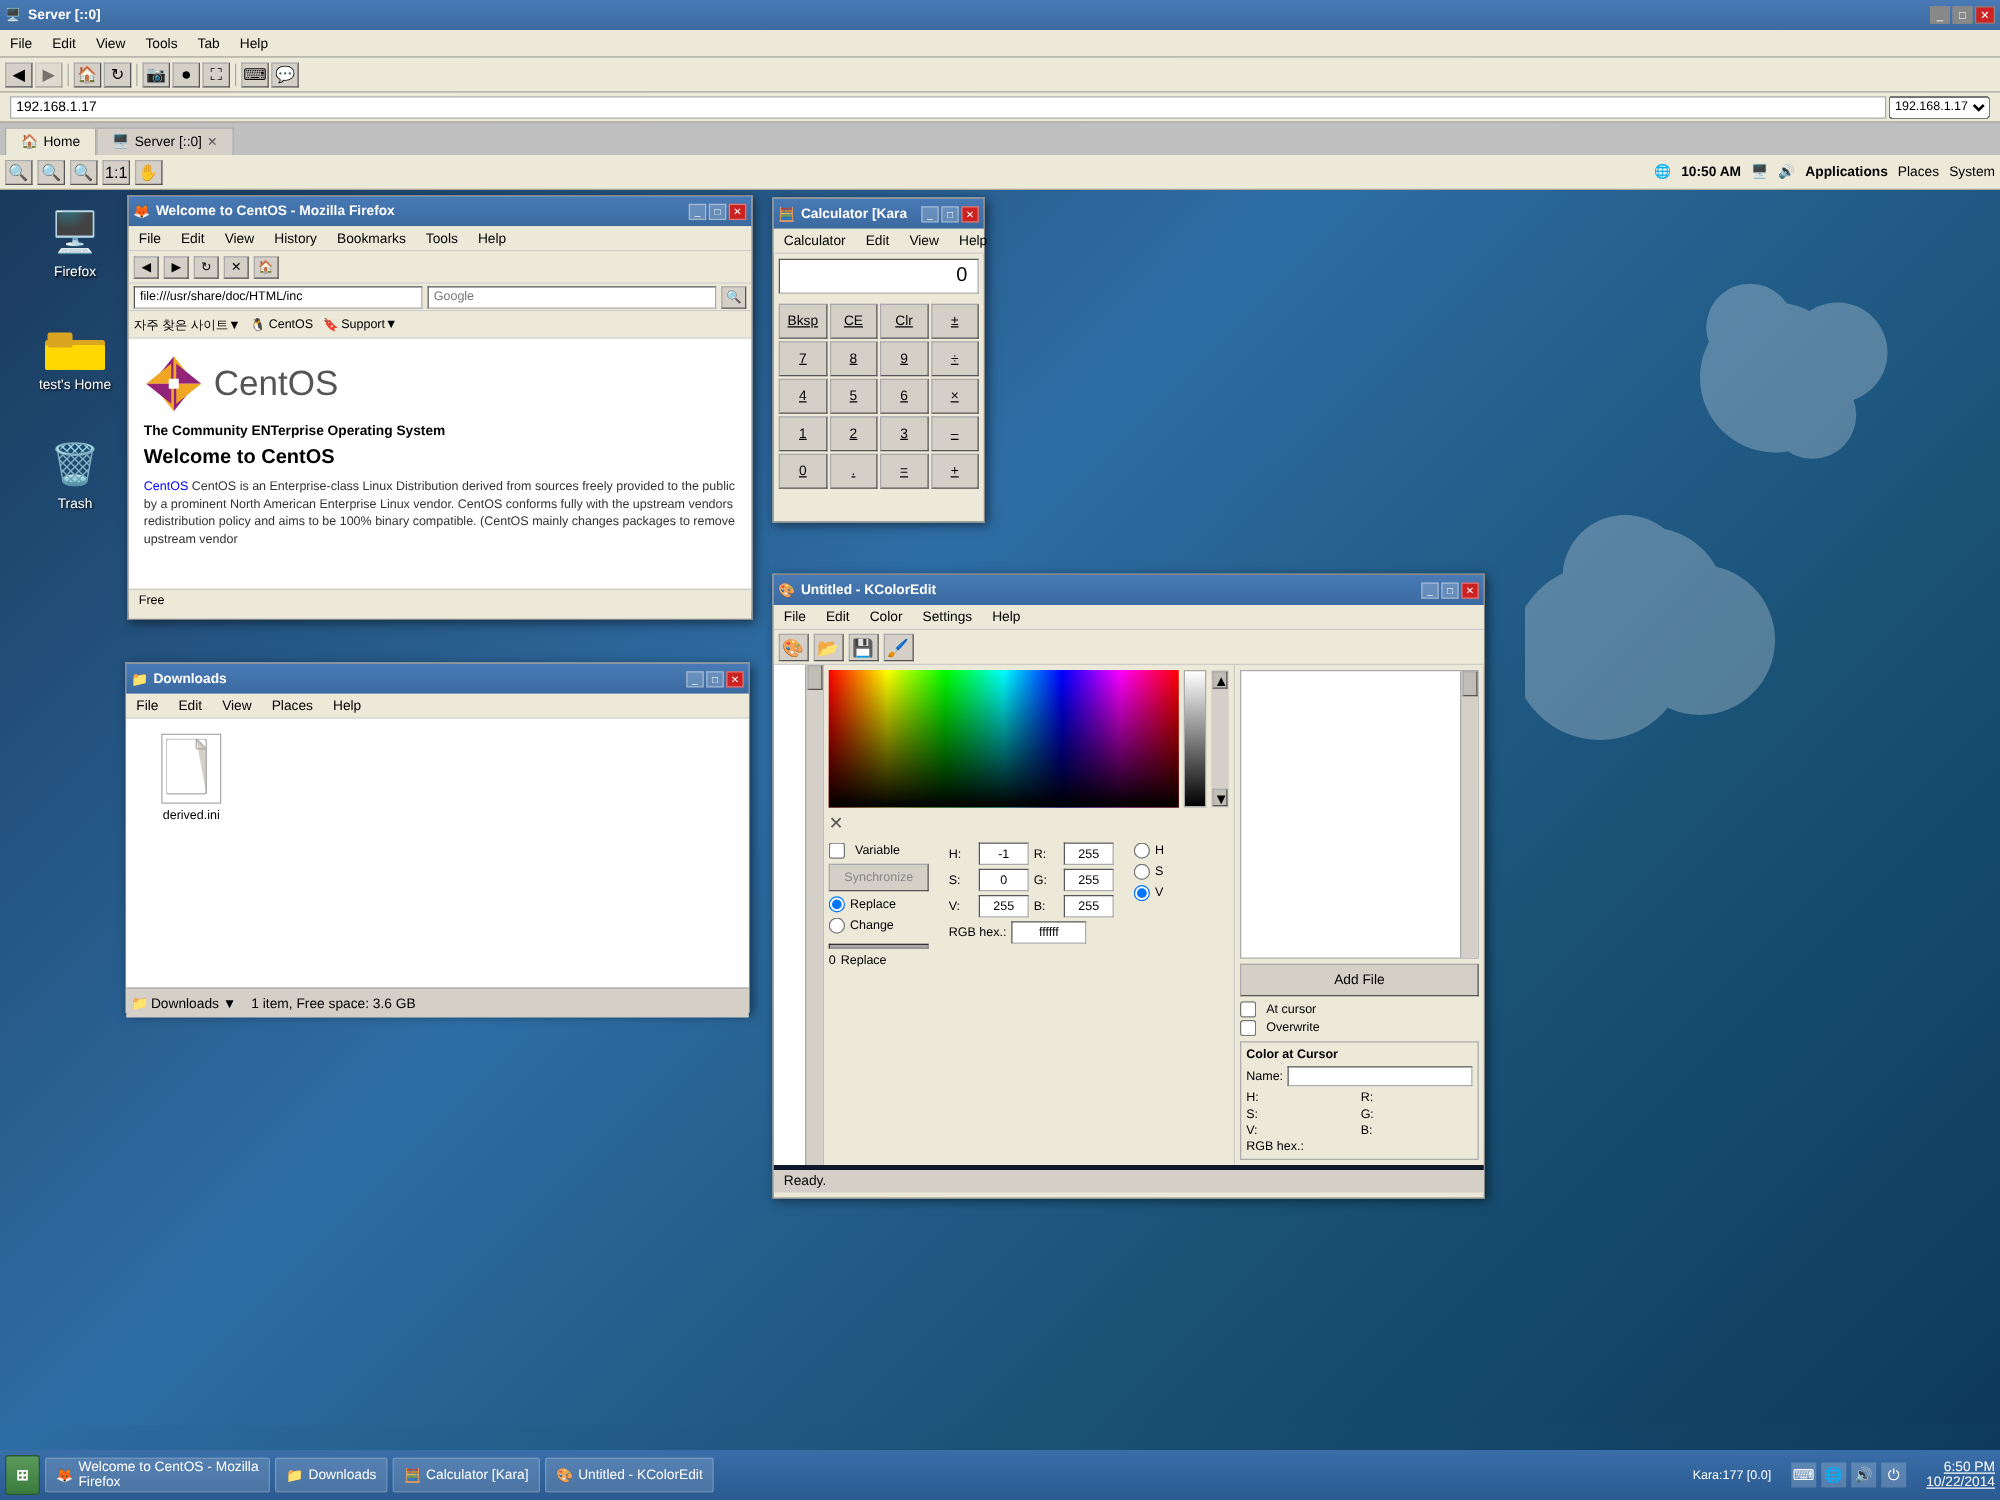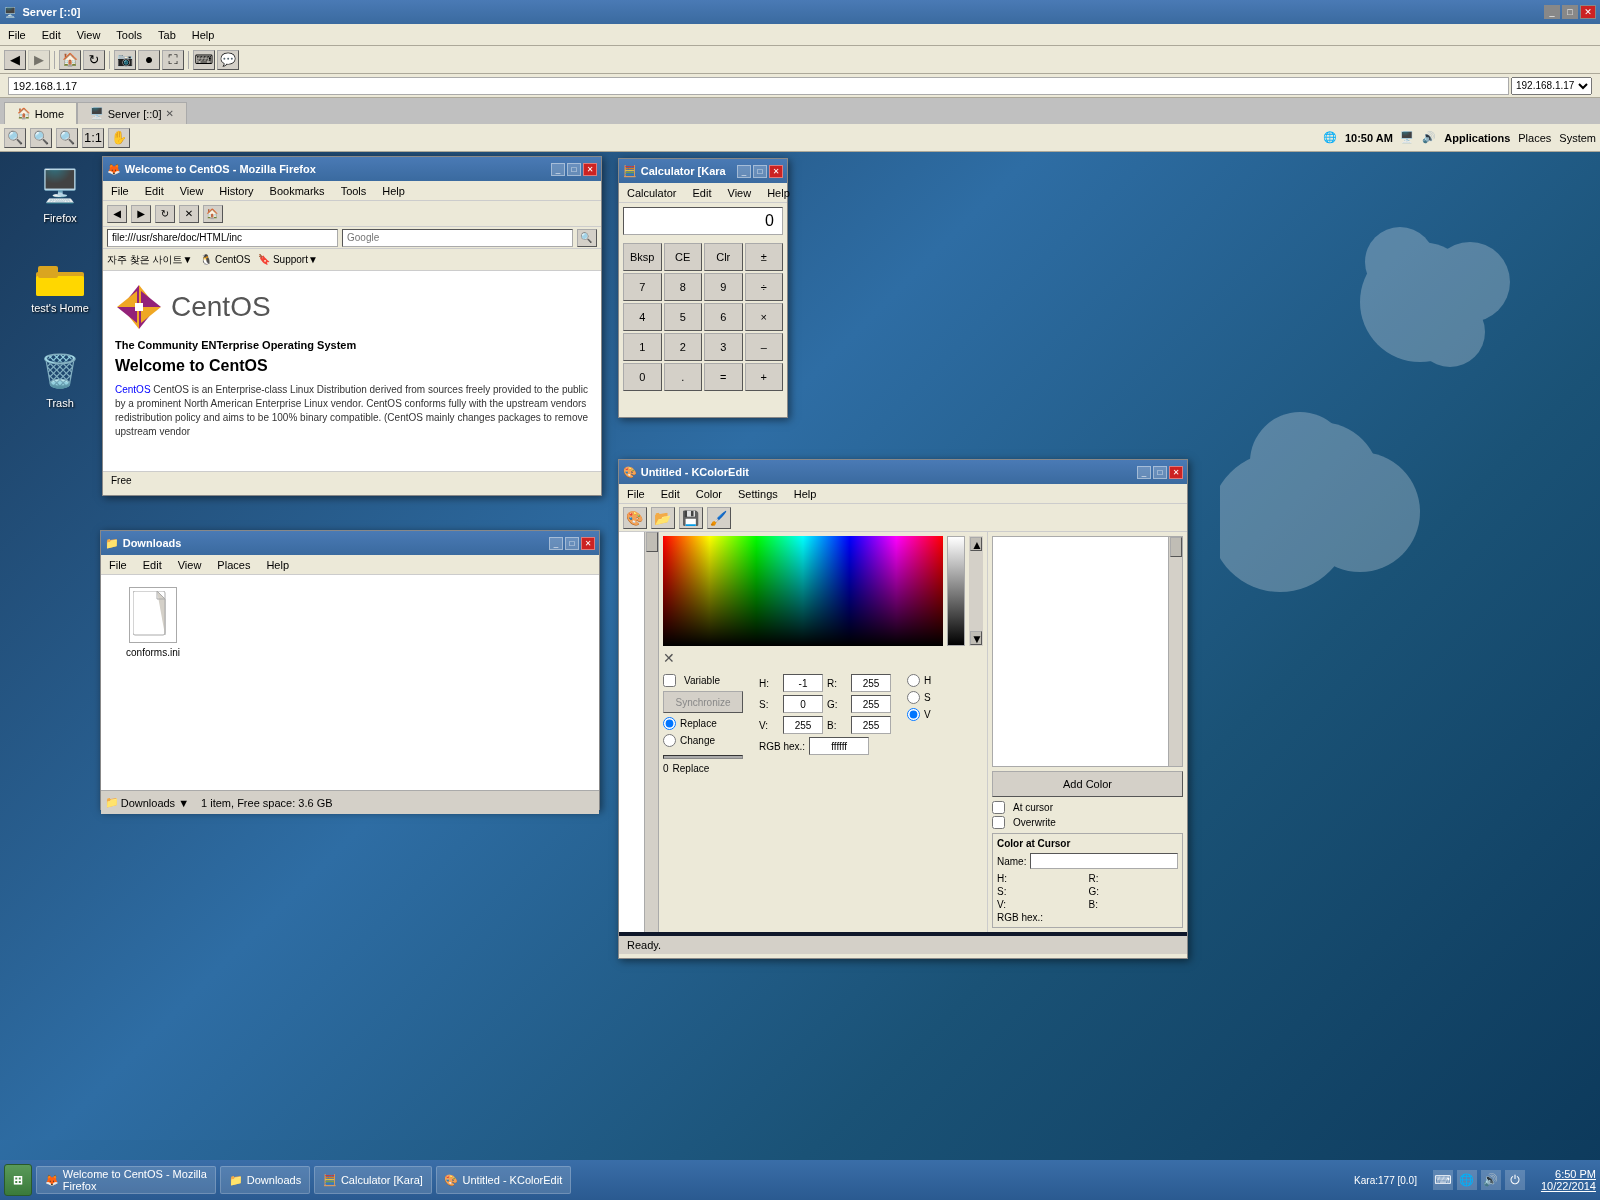--- a/index.html
+++ b/index.html
@@ -295,20 +295,21 @@
     }
     .calc-btn {
       height: 28px;
       background: #d4d0c8;
       border: 1px outset #aaa;
       font-size: 11px;
       cursor: pointer;
       display: flex;
       align-items: center;
       justify-content: center;
+      text-decoration: underline;
     }
 
     
     .downloads-window {
       top: 378px; left: 100px;
       width: 500px;
       height: 280px;
     }
     .downloads-content {
       background: white;
@@ -811,21 +812,21 @@
       <div class="downloads-content" style="height:215px;">
         <div class="file-icon-item">
           <div class="file-icon">
             <svg width="40" height="48" viewBox="0 0 40 48">
               <rect x="0" y="0" width="32" height="44" rx="2" fill="white" stroke="#aaa"></rect>
               <polyline points="24,0 32,8 32,44" fill="#d4d0c8" stroke="#aaa"></polyline>
               <line x1="24" y1="0" x2="24" y2="8" stroke="#aaa"></line>
               <line x1="24" y1="8" x2="32" y2="8" stroke="#aaa"></line>
             </svg>
           </div>
-          <span style="font-size:10px;margin-top:4px;">conforms.ini</span>
+          <span style="font-size:10px;margin-top:4px;">derived.ini</span>
         </div>
       </div>
       <div class="downloads-statusbar">
         <span style="display:flex;align-items:center;gap:2px;">
           <span>📁</span>
           <span>Downloads ▼</span>
         </span>
         <span style="margin-left:8px;">1 item, Free space: 3.6 GB</span>
       </div>
     </div>
@@ -947,21 +948,21 @@
           </div>
         </div>
 
         <div style="width:200px;border-left:1px solid #ccc;display:flex;flex-direction:column;padding:4px;gap:4px;">
 
           <div style="flex:1;background:white;border:1px solid #aaa;position:relative;">
             <div style="position:absolute;right:0;top:0;bottom:0;width:14px;background:#d4d0c8;border-left:1px solid #aaa;">
               <div style="width:12px;height:20px;background:#c0bdb5;border:1px outset #aaa;margin:0 1px;"></div>
             </div>
           </div>
-          <button class="add-color-btn">Add Color</button>
+          <button class="add-color-btn">Add File</button>
           <div style="display:flex;flex-direction:column;gap:2px;">
             <div class="checkbox-item">
               <input type="checkbox" style="">
               <span>At cursor</span>
             </div>
             <div class="checkbox-item">
               <input type="checkbox" style="">
               <span>Overwrite</span>
             </div>
           </div>

